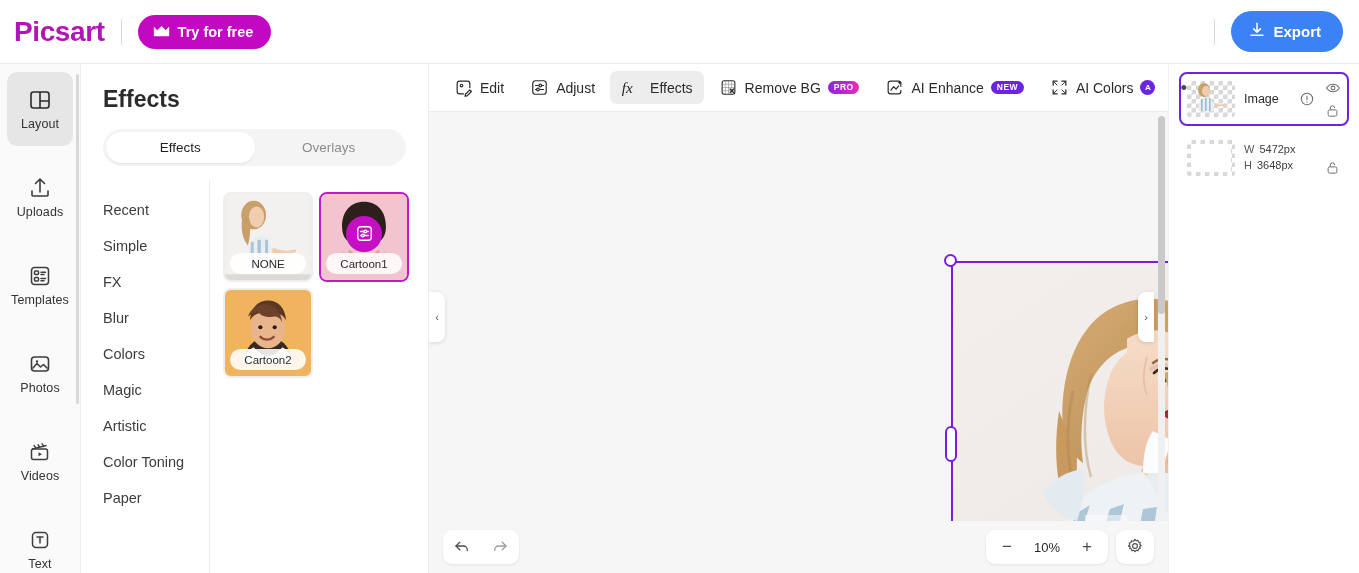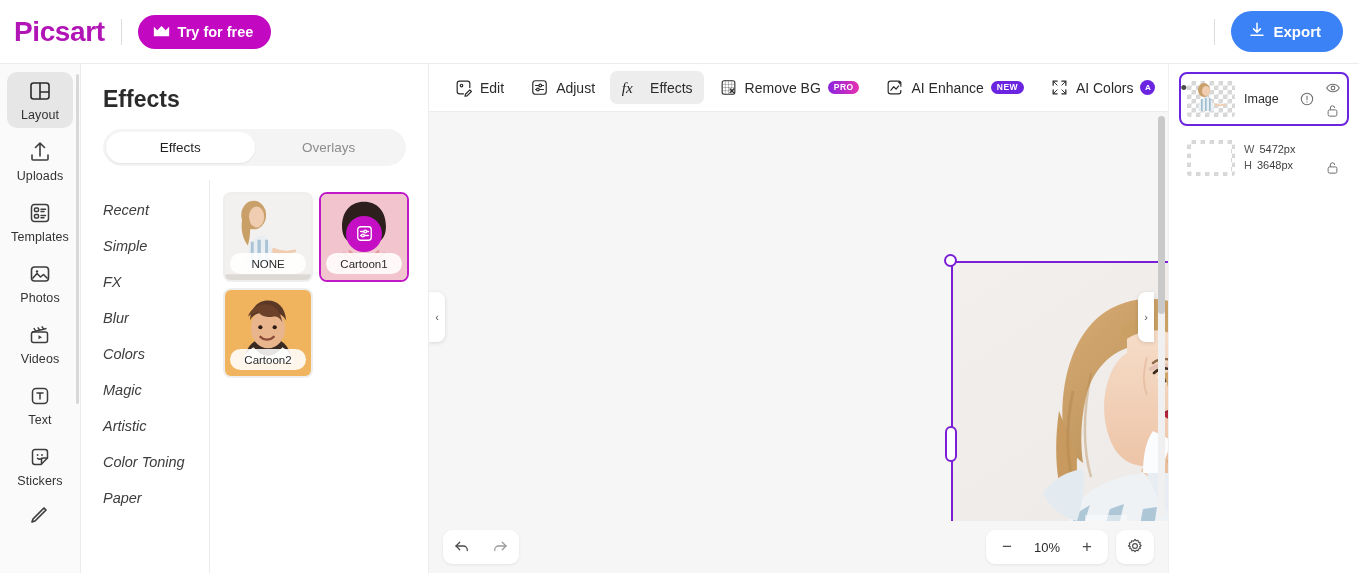--- a/index.html
+++ b/index.html
@@ -38,21 +38,21 @@
   .body { flex: 1; display: flex; min-height: 0; position: relative; }
 
   
   .rail {
     width: 81px; min-width: 81px; background: #fafafa;
     border-right: 1px solid #ececec; padding-top: 8px;
     display: flex; flex-direction: column; align-items: center;
     overflow: hidden; position: relative;
   }
   .rail-item {
-    width: 66px; height: 56px; border-radius: 10px; margin-bottom: 5px;
+    width: 66px; height: 74px; border-radius: 10px; margin-bottom: 14px;
     display: flex; flex-direction: column; align-items: center; justify-content: center;
     gap: 5px; cursor: pointer; flex: 0 0 auto;
   }
   .rail-item.active { background: #e6e6e6; }
   .rail-label { font-size: 12.5px; color: #333; letter-spacing: .1px; }
   .rail-icon { width: 24px; height: 24px; display: block; }
   .rail-scroll { position: absolute; right: 1px; top: 10px; width: 3px; height: 330px; background: #d8d8d8; border-radius: 2px; }
 
   
   .panel {
@@ -67,21 +67,21 @@
   }
   .seg-btn {
     flex: 1; display: flex; align-items: center; justify-content: center;
     font-size: 13.5px; color: #8c8c8c; border-radius: 20px; cursor: pointer;
     background: transparent; border: none; font-family: "Liberation Sans", sans-serif;
   }
   .seg-btn.active { background: #fff; color: #1f1f1f; font-weight: 400; box-shadow: 0 1px 2px rgba(0,0,0,.07); }
   .panel-cols { flex: 1; display: flex; min-height: 0; }
   .cats {
     width: 129px; min-width: 129px; border-right: 1px solid #ececec;
-    padding: 12px 0 0 0; overflow: hidden; font-style: italic;
+    padding: 12px 0 0 0; overflow: hidden;
   }
   .cat {
     font-size: 14.5px; color: #3d3d3d; padding: 10px 0 10px 22px; cursor: pointer; white-space: nowrap;
   }
   .thumbs { flex: 1; padding: 12px 0 0 13px; overflow: hidden; }
   .thumb-grid { display: flex; flex-wrap: wrap; gap: 6px; width: 194px; }
   .thumb {
     width: 90px; height: 90px; border-radius: 8px; position: relative;
     overflow: hidden; cursor: pointer; border: 2px solid transparent; background: #eee;
   }

